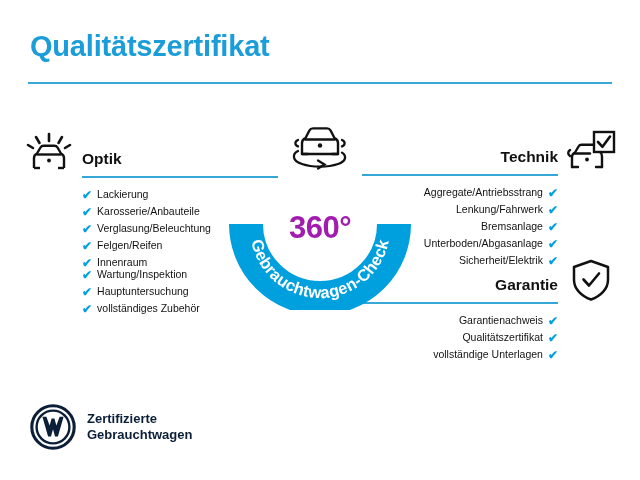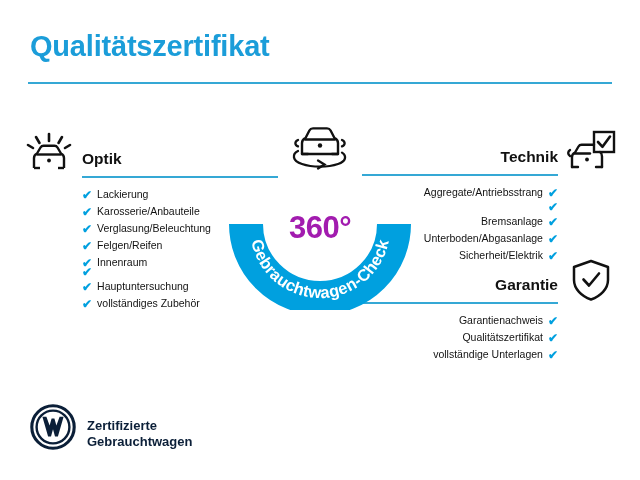--- a/index.html
+++ b/index.html
@@ -147,21 +147,21 @@
     color: #a21caf;
     letter-spacing: -0.5px;
   }
 
   
   .footer {
     position: absolute;
     left: 30px;
     top: 404px;
     display: flex;
-    align-items: flex-end;
+    align-items: center;
   }
   .vw-logo { width: 46px; height: 46px; }
   .footer-text {
     margin-left: 11px;
     color: #0B1F38;
     font-size: 13px;
     font-weight: bold;
     line-height: 16px;
   }
   .footer-line { white-space: nowrap; }
@@ -218,20 +218,21 @@
           <span class="tick">✔</span>
           <span>Innenraum</span>
         </li>
     </ul>
   </div>
 
   <div class="section left sec-wartung">
     <ul class="check-list">
       <li class="check-item">
           <span class="tick">✔</span>
+          <span>Wartung/Inspektion</span>
         </li>
       <li class="check-item">
           <span class="tick">✔</span>
           <span>Hauptuntersuchung</span>
         </li>
       <li class="check-item">
           <span class="tick">✔</span>
           <span>vollständiges Zubehör</span>
         </li>
     </ul>
@@ -257,20 +258,21 @@
       <div class="sec-title">Technik</div>
       <div class="sec-rule"></div>
     </div>
     <ul class="check-list">
       <li class="check-item">
           <span class="tick">✔</span>
           <span>Aggregate/Antriebsstrang</span>
         </li>
       <li class="check-item">
           <span class="tick">✔</span>
+          <span>Lenkung/Fahrwerk</span>
         </li>
       <li class="check-item">
           <span class="tick">✔</span>
           <span>Bremsanlage</span>
         </li>
       <li class="check-item">
           <span class="tick">✔</span>
           <span>Unterboden/Abgasanlage</span>
         </li>
       <li class="check-item">

